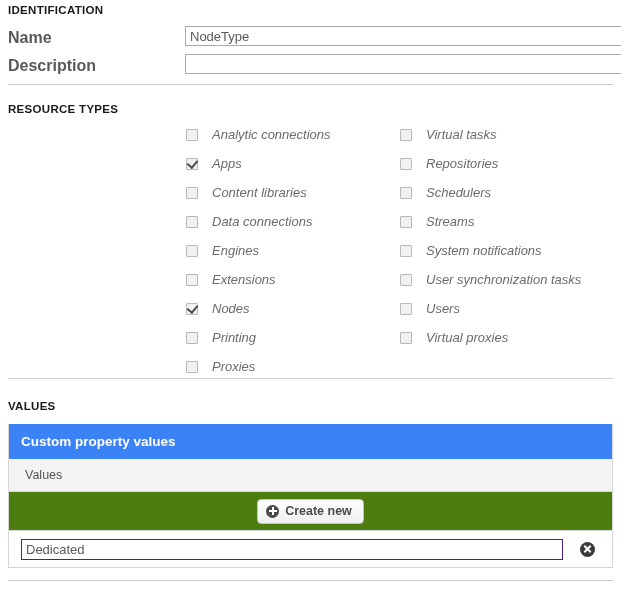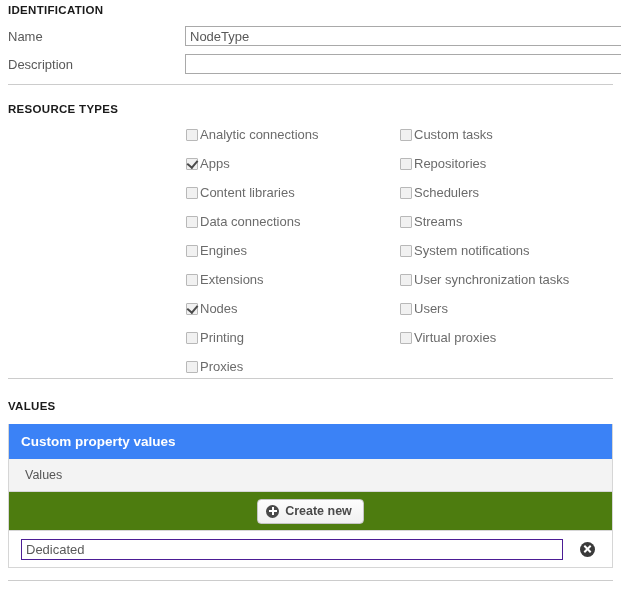--- a/index.html
+++ b/index.html
@@ -36,23 +36,24 @@
 
   
   #identification-section { position: absolute; left: 8px; top: 4px; width: 605px; }
   #identification-title { position: absolute; left: 0; top: 0; }
 
   .field-row { position: absolute; left: 0; width: 605px; height: 22px; }
   .field-label {
     position: absolute;
     left: 0;
     top: 3px;
-    font-size: 13px;
+    font-size: 16px;
     color: #595959;
     white-space: nowrap;
+    font-weight: bold;
   }
   .field-input {
     position: absolute;
     left: 177px;
     top: 0;
     width: 479px;
     height: 20px;
     box-sizing: border-box;
     border: 1px solid #a9a9a9;
     background: #ffffff;
@@ -94,24 +95,25 @@
     position: absolute;
     left: 2px;
     top: -1px;
     width: 5px;
     height: 8px;
     border: solid #4a4a4a;
     border-width: 0 2px 2px 0;
     transform: rotate(40deg);
   }
   .cb-label {
-    margin-left: 2px;
+    margin-left: 14px;
     font-size: 13px;
     color: #6b6b6b;
     white-space: nowrap;
+    font-style: italic;
   }
 
   #divider-2 { position: absolute; left: 8px; top: 378px; width: 605px; }
 
   
   #values-title { position: absolute; left: 8px; top: 400px; }
 
   #values-table {
     position: absolute;
     left: 8px;
@@ -290,21 +292,21 @@
       </div>
       <div class="checkbox-item">
         <span class="cb-box"></span>
         <span class="cb-label">Proxies</span>
       </div>
     </div>
 
   <div id="checkbox-col-right" class="checkbox-column">
       <div class="checkbox-item">
         <span class="cb-box"></span>
-        <span class="cb-label">Custom tasks</span>
+        <span class="cb-label">Virtual tasks</span>
       </div>
       <div class="checkbox-item">
         <span class="cb-box"></span>
         <span class="cb-label">Repositories</span>
       </div>
       <div class="checkbox-item">
         <span class="cb-box"></span>
         <span class="cb-label">Schedulers</span>
       </div>
       <div class="checkbox-item">

